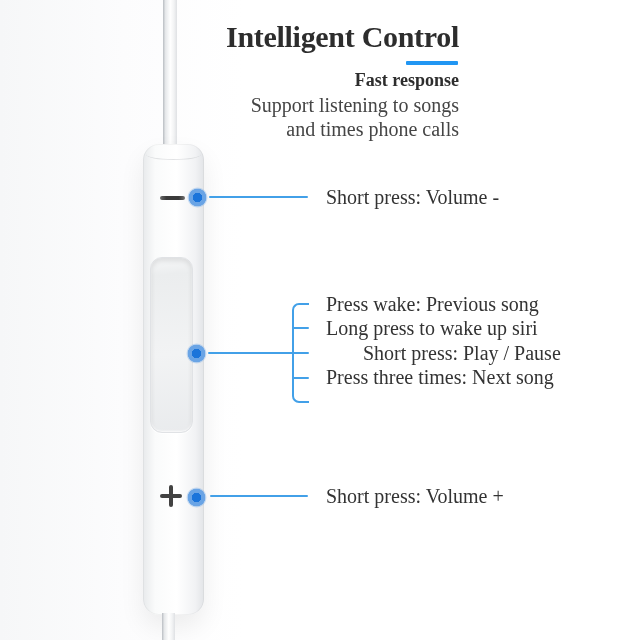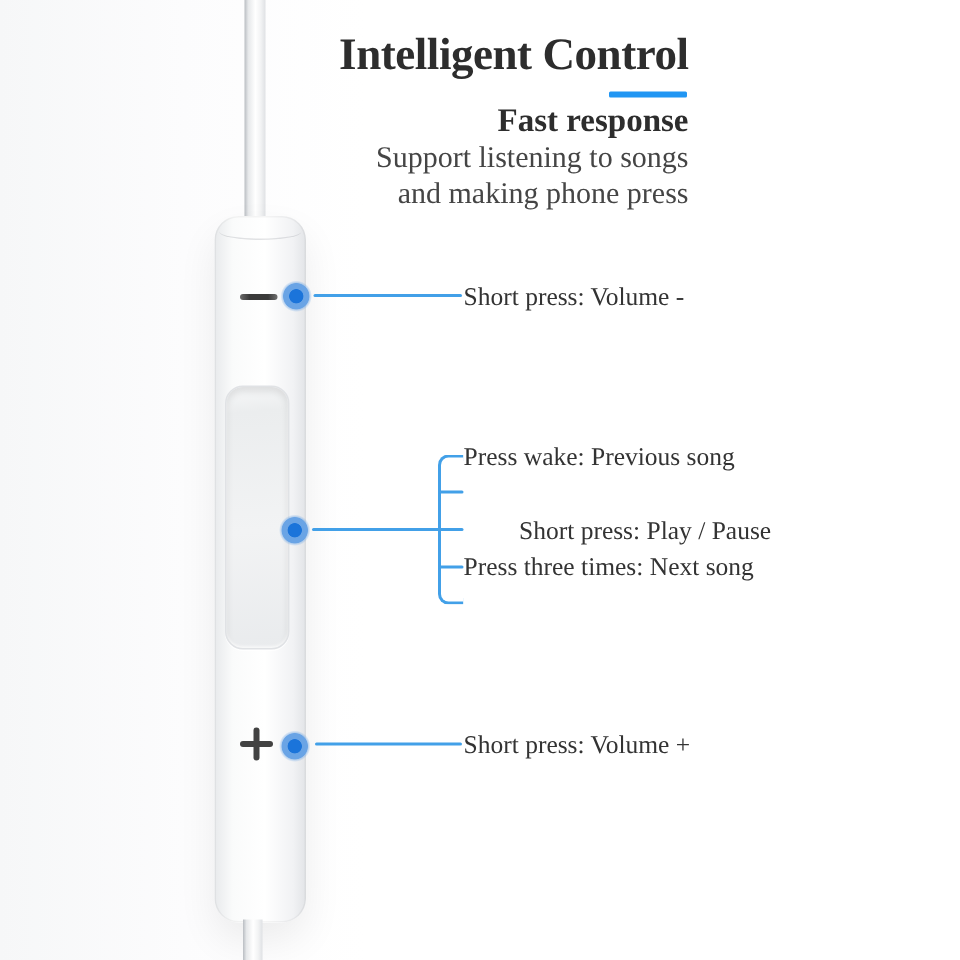--- a/index.html
+++ b/index.html
@@ -6,21 +6,21 @@
   #stage{
     position:relative;width:608px;height:640px;overflow:hidden;
     background:linear-gradient(90deg,#f6f7f8 0%,#fcfcfd 20%,#ffffff 40%);
     font-family:Liberation Serif, serif;
     -webkit-font-smoothing:antialiased;
   }
   
   .header{position:absolute;top:22px;right:149px;text-align:right;}
   .title{font-size:30px;font-weight:600;color:#2d2d2d;line-height:30px;letter-spacing:-0.3px;}
   .title-underline{display:block;margin:9px 1px 0 auto;width:52px;height:4px;background:#2196f3;border-radius:1px;}
-  .subtitle{font-size:22px;font-weight:600;color:#2d2d2d;line-height:24px;margin-top:3px;}
+  .subtitle{font-size:18px;font-weight:600;color:#2d2d2d;line-height:24px;margin-top:3px;}
   .desc{font-size:20px;color:#454545;line-height:21px;margin-top:3px;}
   
   .wire{
     position:absolute;background:linear-gradient(90deg,#b9bdc2 0%,#e6e8ea 18%,#ffffff 52%,#f2f3f4 78%,#dfe1e4 100%);
   }
   .wire-top{left:163px;top:0;width:14px;height:146px;}
   .wire-bottom{left:162px;top:613px;width:13px;height:27px;}
   .remote-body{
     position:absolute;left:143px;top:144px;width:61px;height:471px;border-radius:16px;
     background:linear-gradient(90deg,#e8eaec 0%,#fafbfb 20%,#ffffff 55%,#f1f2f4 86%,#e2e4e7 100%);
@@ -46,33 +46,33 @@
   .dot{position:absolute;width:21px;height:21px;border-radius:50%;
     background:radial-gradient(circle,#1b74da 0 4.5px,#6aa4e5 5px 8.5px,rgba(106,164,229,0.45) 9px,rgba(106,164,229,0) 10.5px);}
   .cline{position:absolute;height:2px;background:#42a0e8;border-radius:1px;}
   .bracket{
     position:absolute;left:292px;top:303px;width:17px;height:100px;box-sizing:border-box;
     border-left:2px solid #42a0e8;border-top:2px solid #42a0e8;border-bottom:2px solid #42a0e8;
     border-radius:7px 0 0 7px;
   }
   .tick{position:absolute;left:293px;width:16px;height:2px;background:#42a0e8;border-radius:1px;}
   
-  .label{position:absolute;left:309px;height:17px;line-height:17px;font-size:17px;color:#333333;white-space:nowrap;}
+  .label{position:absolute;left:326px;height:17px;line-height:17px;font-size:20px;color:#333333;white-space:nowrap;}
 </style>
 </head>
 <body>
 
 <div id="stage">
 
   <div class="header">
     <div class="title">Intelligent Control</div>
     <span class="title-underline"></span>
     <div class="subtitle">Fast response</div>
     <div class="desc">Support listening to songs</div>
-    <div class="desc">and making phone press</div>
+    <div class="desc">and times phone calls</div>
   </div>
 
   <div class="wire wire-top"></div>
   <div class="remote-body"></div>
   <div class="remote-seam"></div>
   <div class="center-panel"></div>
   <div class="minus-bar"></div>
   <div class="plus-h"></div>
   <div class="plus-v"></div>
   <div class="wire wire-bottom"></div>
@@ -85,17 +85,18 @@
   <div class="cline" style="left:208px;top:352px;width:85px;"></div>
   <div class="cline" style="left:210px;top:495px;width:98px;"></div>
 
   <div class="bracket"></div>
   <div class="tick" style="top:327px;"></div>
   <div class="tick" style="top:352px;"></div>
   <div class="tick" style="top:377px;"></div>
 
   <div class="label" style="top:189px;">Short press: Volume -</div>
   <div class="label" style="top:296px;">Press wake: Previous song</div>
+  <div class="label" style="top:320px;">Long press to wake up siri</div>
   <div class="label" style="top:345px;margin-left:37px;">Short press: Play / Pause</div>
   <div class="label" style="top:369px;">Press three times: Next song</div>
   <div class="label" style="top:488px;">Short press: Volume +</div>
 
 </div>
 
 </body></html>

